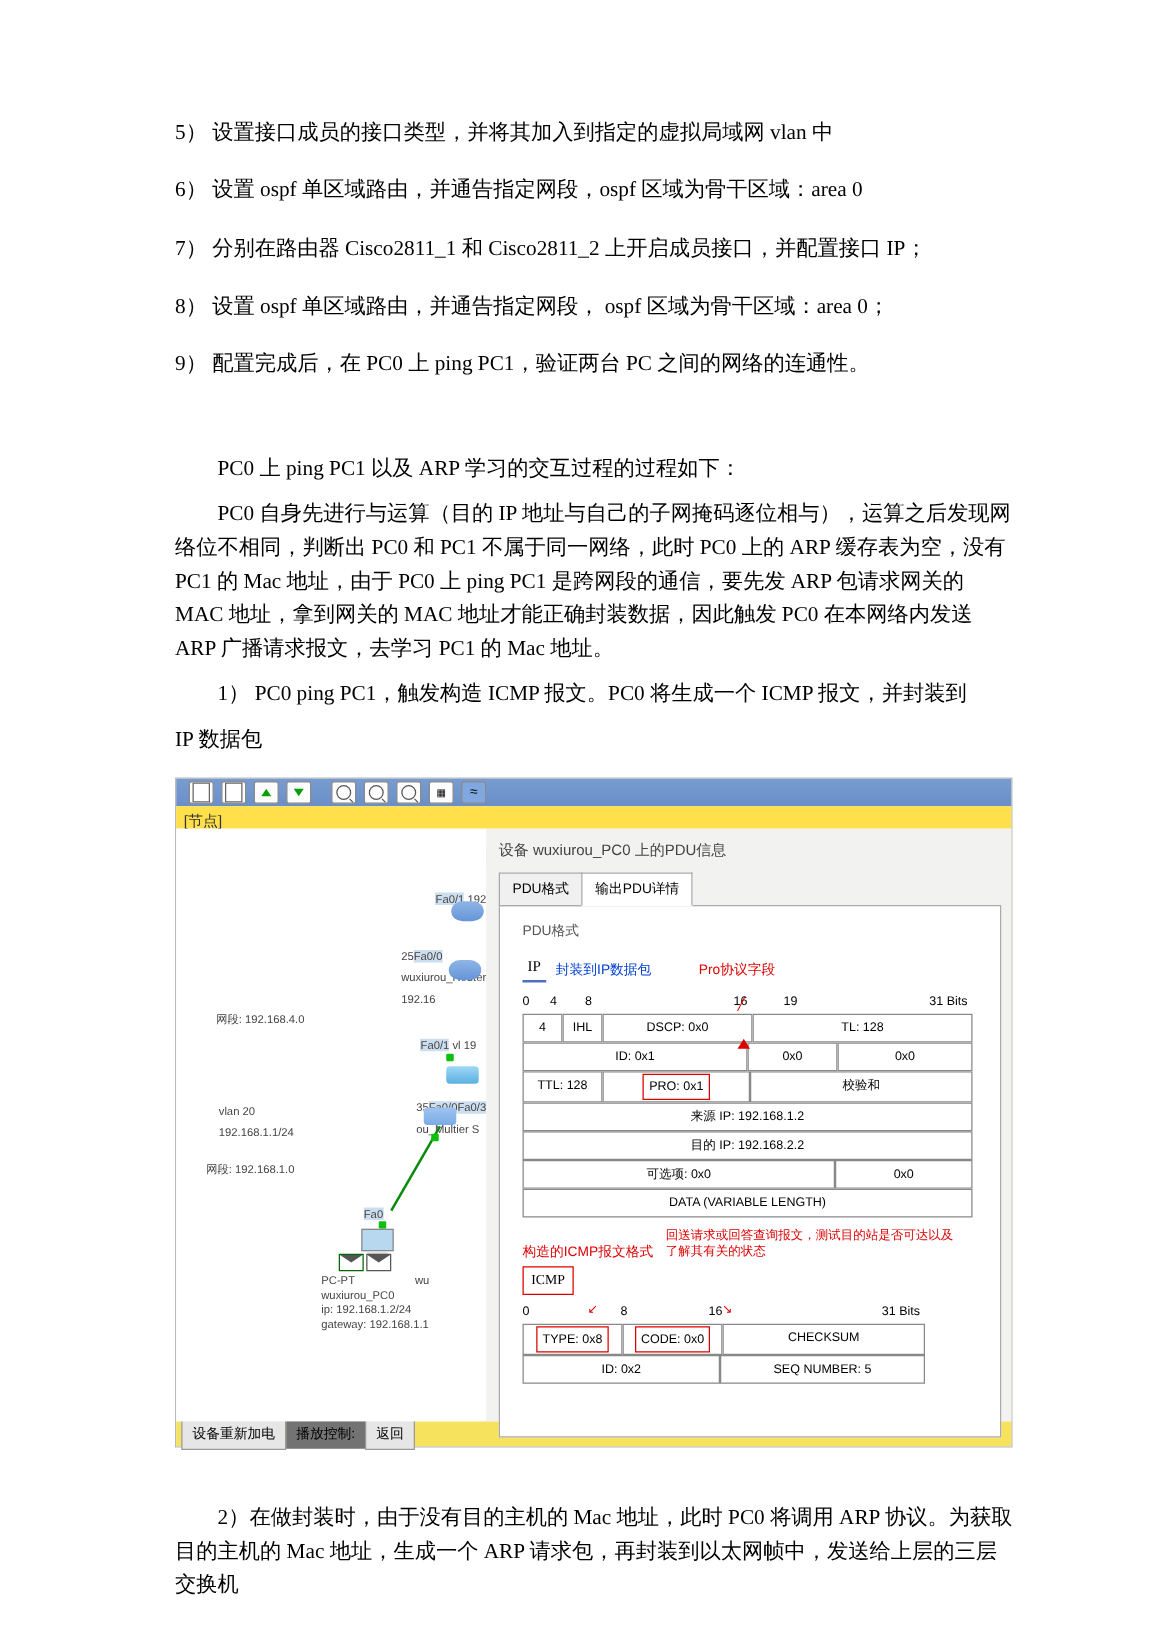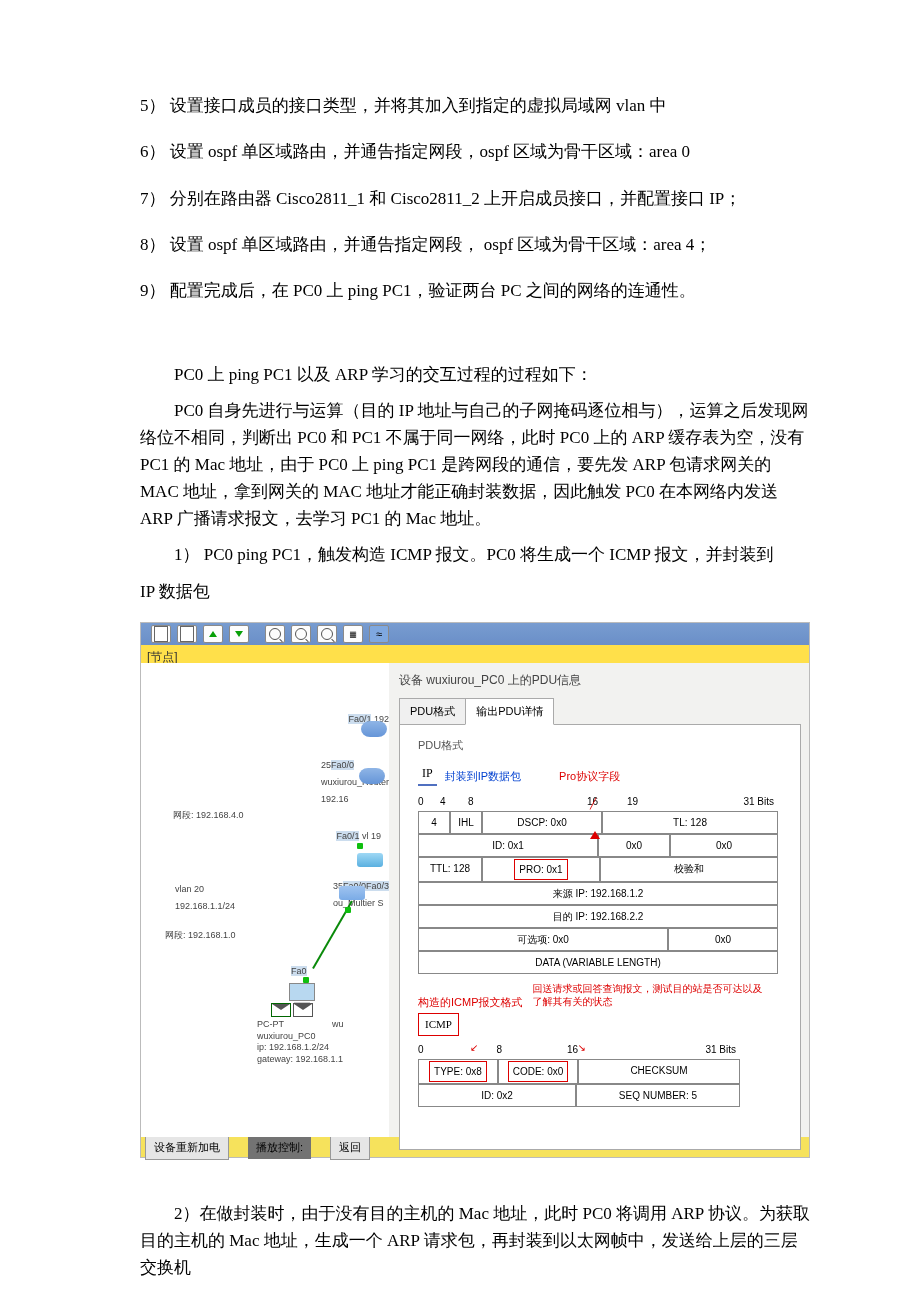--- a/index.html
+++ b/index.html
@@ -260,21 +260,21 @@
       display: inline-block;
       padding: 0 6px;
       margin-bottom: 4px;
     }
     .bottombar {
       background: #f6e25c;
       height: 20px;
       display: flex;
       align-items: center;
       padding: 0 4px;
-      gap: 19px;
+      gap: 0;
     }
     .bb-btn {
       background: #e6e6e6;
       border: 1px solid #999;
       padding: 1px 8px;
       font-size: 11px;
     }
     .watermark {
       position: absolute;
       top: -10px;
@@ -288,21 +288,21 @@
       white-space: nowrap;
     }
   </style>
 </head>
 <body>
 
 <div class="page">
   <div class="list-item">5）  设置接口成员的接口类型，并将其加入到指定的虚拟局域网 vlan 中</div>
   <div class="list-item">6）  设置 ospf 单区域路由，并通告指定网段，ospf 区域为骨干区域：area 0</div>
   <div class="list-item">7）  分别在路由器 Cisco2811_1 和 Cisco2811_2 上开启成员接口，并配置接口 IP；</div>
-  <div class="list-item">8）  设置 ospf 单区域路由，并通告指定网段， ospf 区域为骨干区域：area 4；</div>
+  <div class="list-item">8）  设置 ospf 单区域路由，并通告指定网段， ospf 区域为骨干区域：area 0；</div>
   <div class="list-item">9）  配置完成后，在 PC0 上 ping PC1，验证两台 PC 之间的网络的连通性。</div>
 
   <div class="spacer"></div>
 
   <div class="para-list">PC0 上 ping PC1 以及 ARP 学习的交互过程的过程如下：</div>
   <div class="para">PC0 自身先进行与运算（目的 IP 地址与自己的子网掩码逐位相与），运算之后发现网络位不相同，判断出 PC0 和 PC1 不属于同一网络，此时 PC0 上的 ARP 缓存表为空，没有 PC1 的 Mac 地址，由于 PC0 上 ping PC1 是跨网段的通信，要先发 ARP 包请求网关的 MAC 地址，拿到网关的 MAC 地址才能正确封装数据，因此触发 PC0 在本网络内发送 ARP 广播请求报文，去学习 PC1 的 Mac 地址。</div>
   <div class="para-list" style="text-indent:2em;">1） PC0 ping PC1，触发构造 ICMP 报文。PC0 将生成一个 ICMP 报文，并封装到</div>
   <div>IP 数据包</div>
 
   <div class="simulator">

